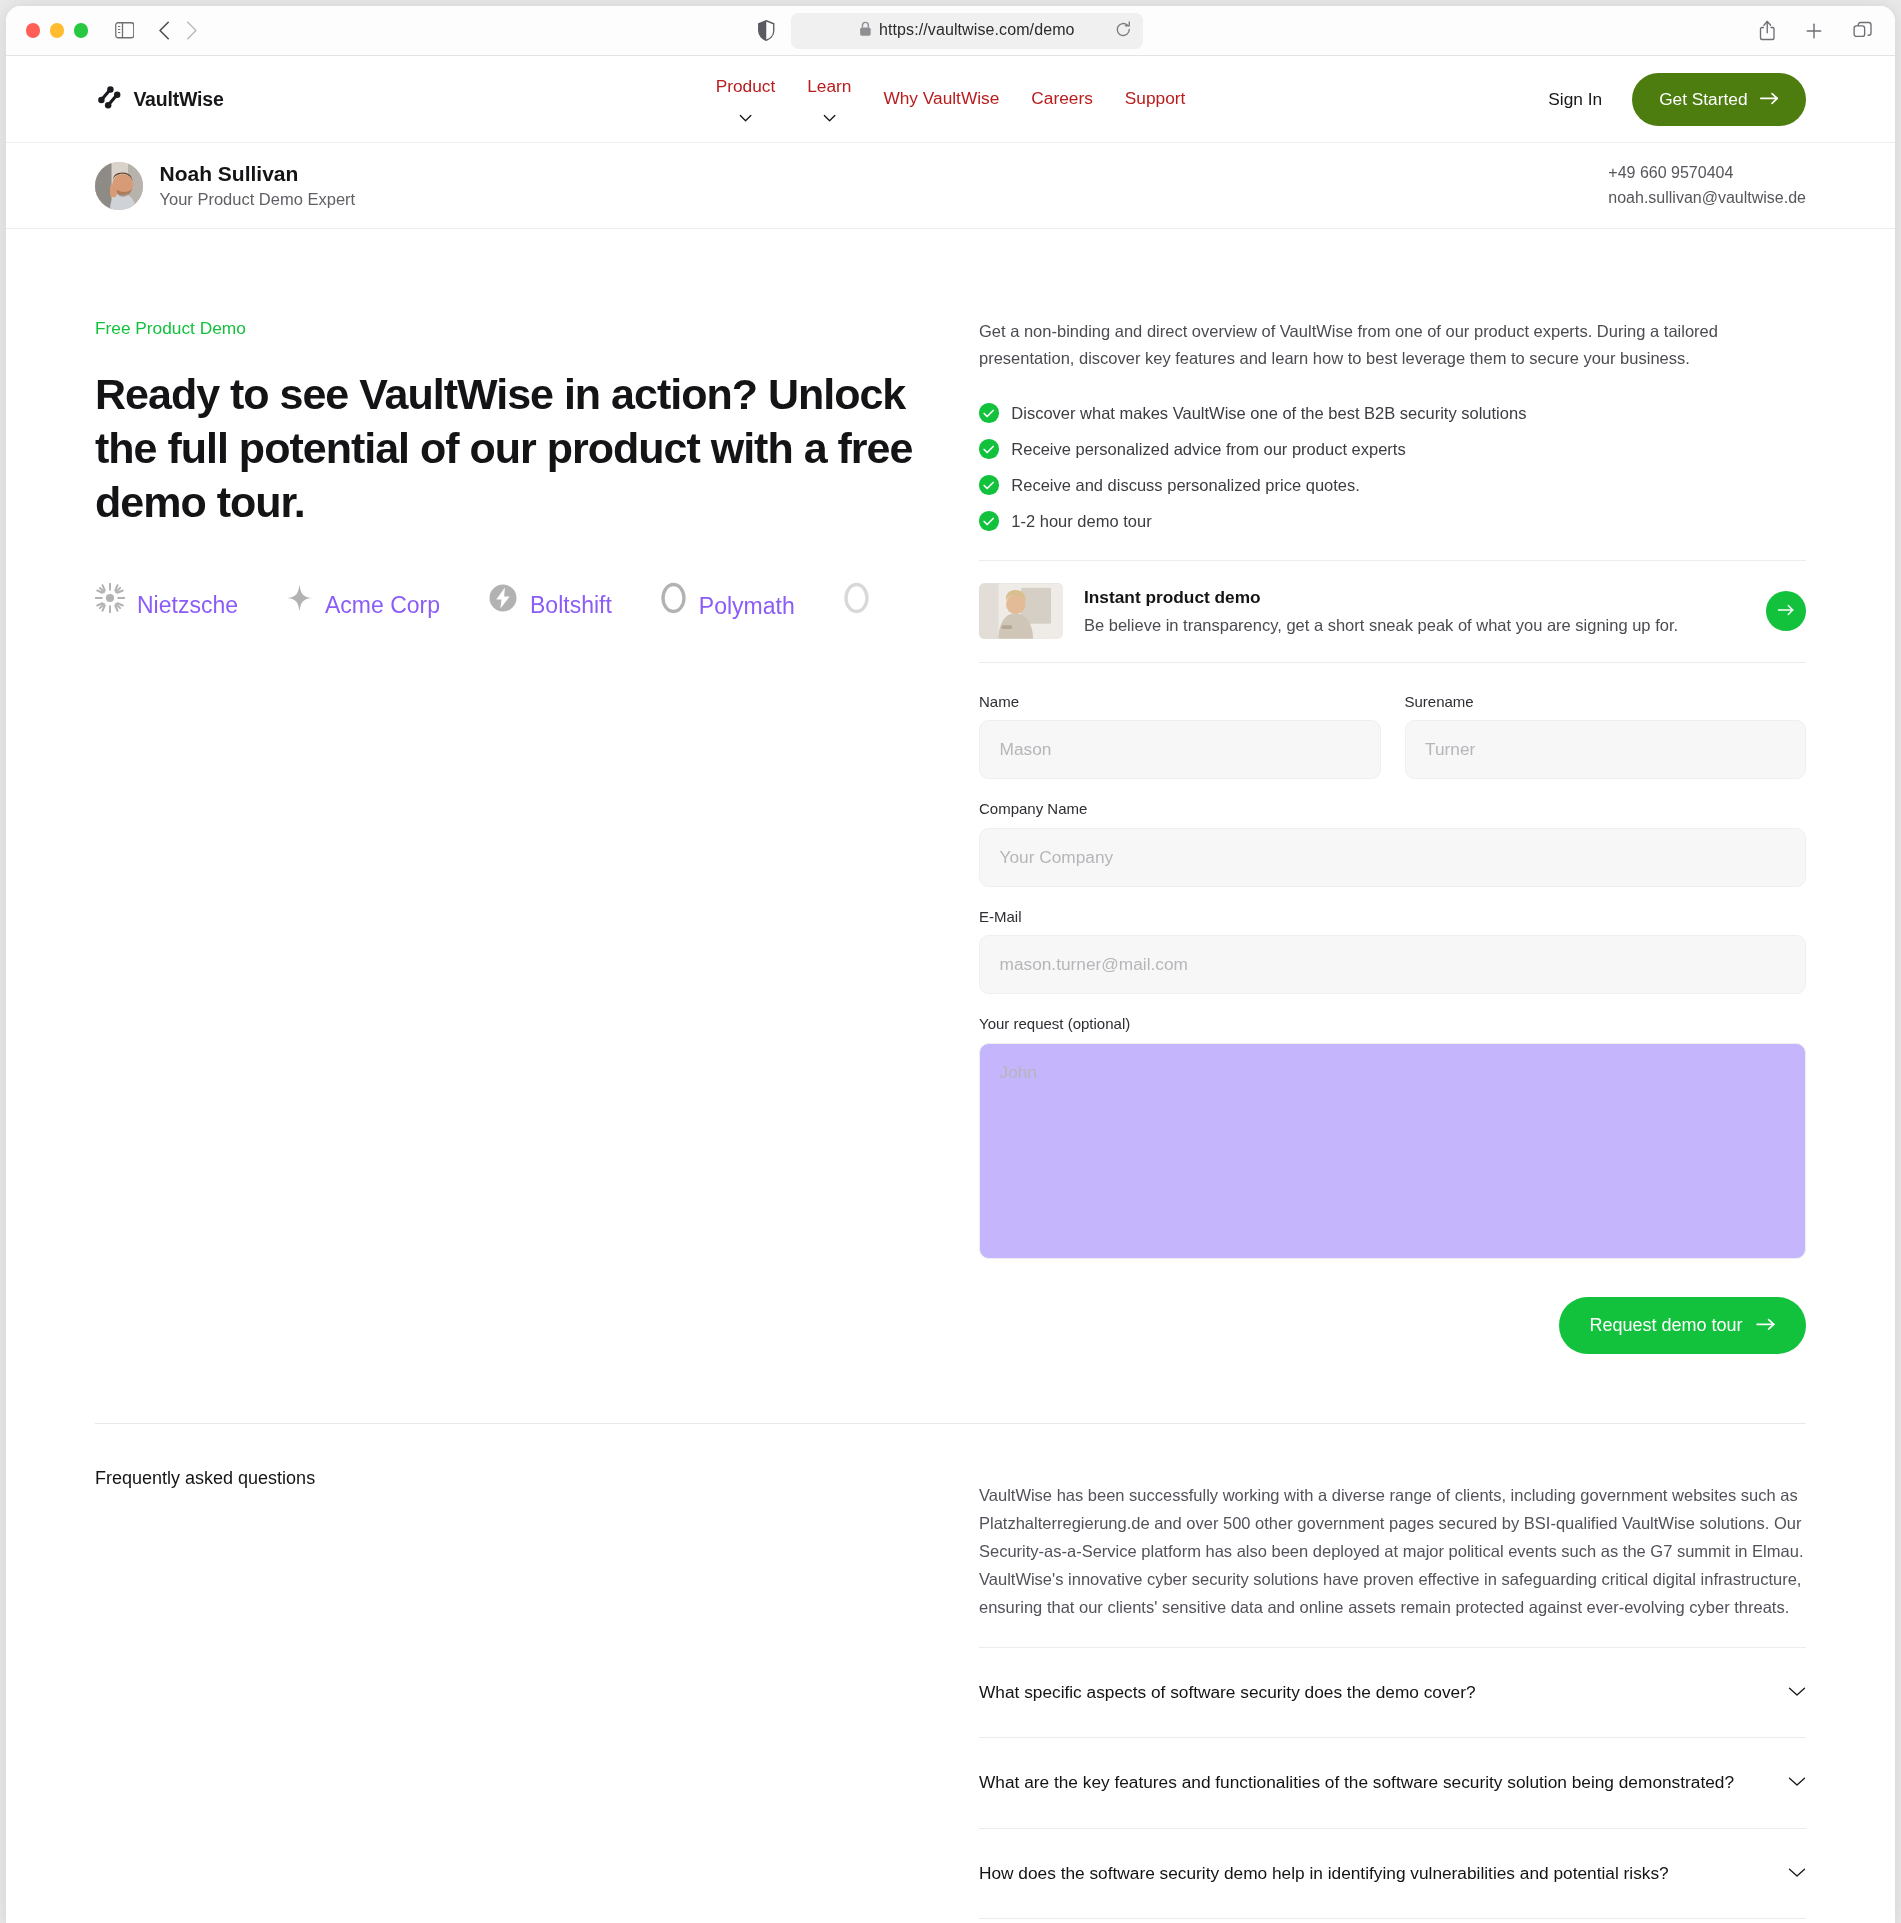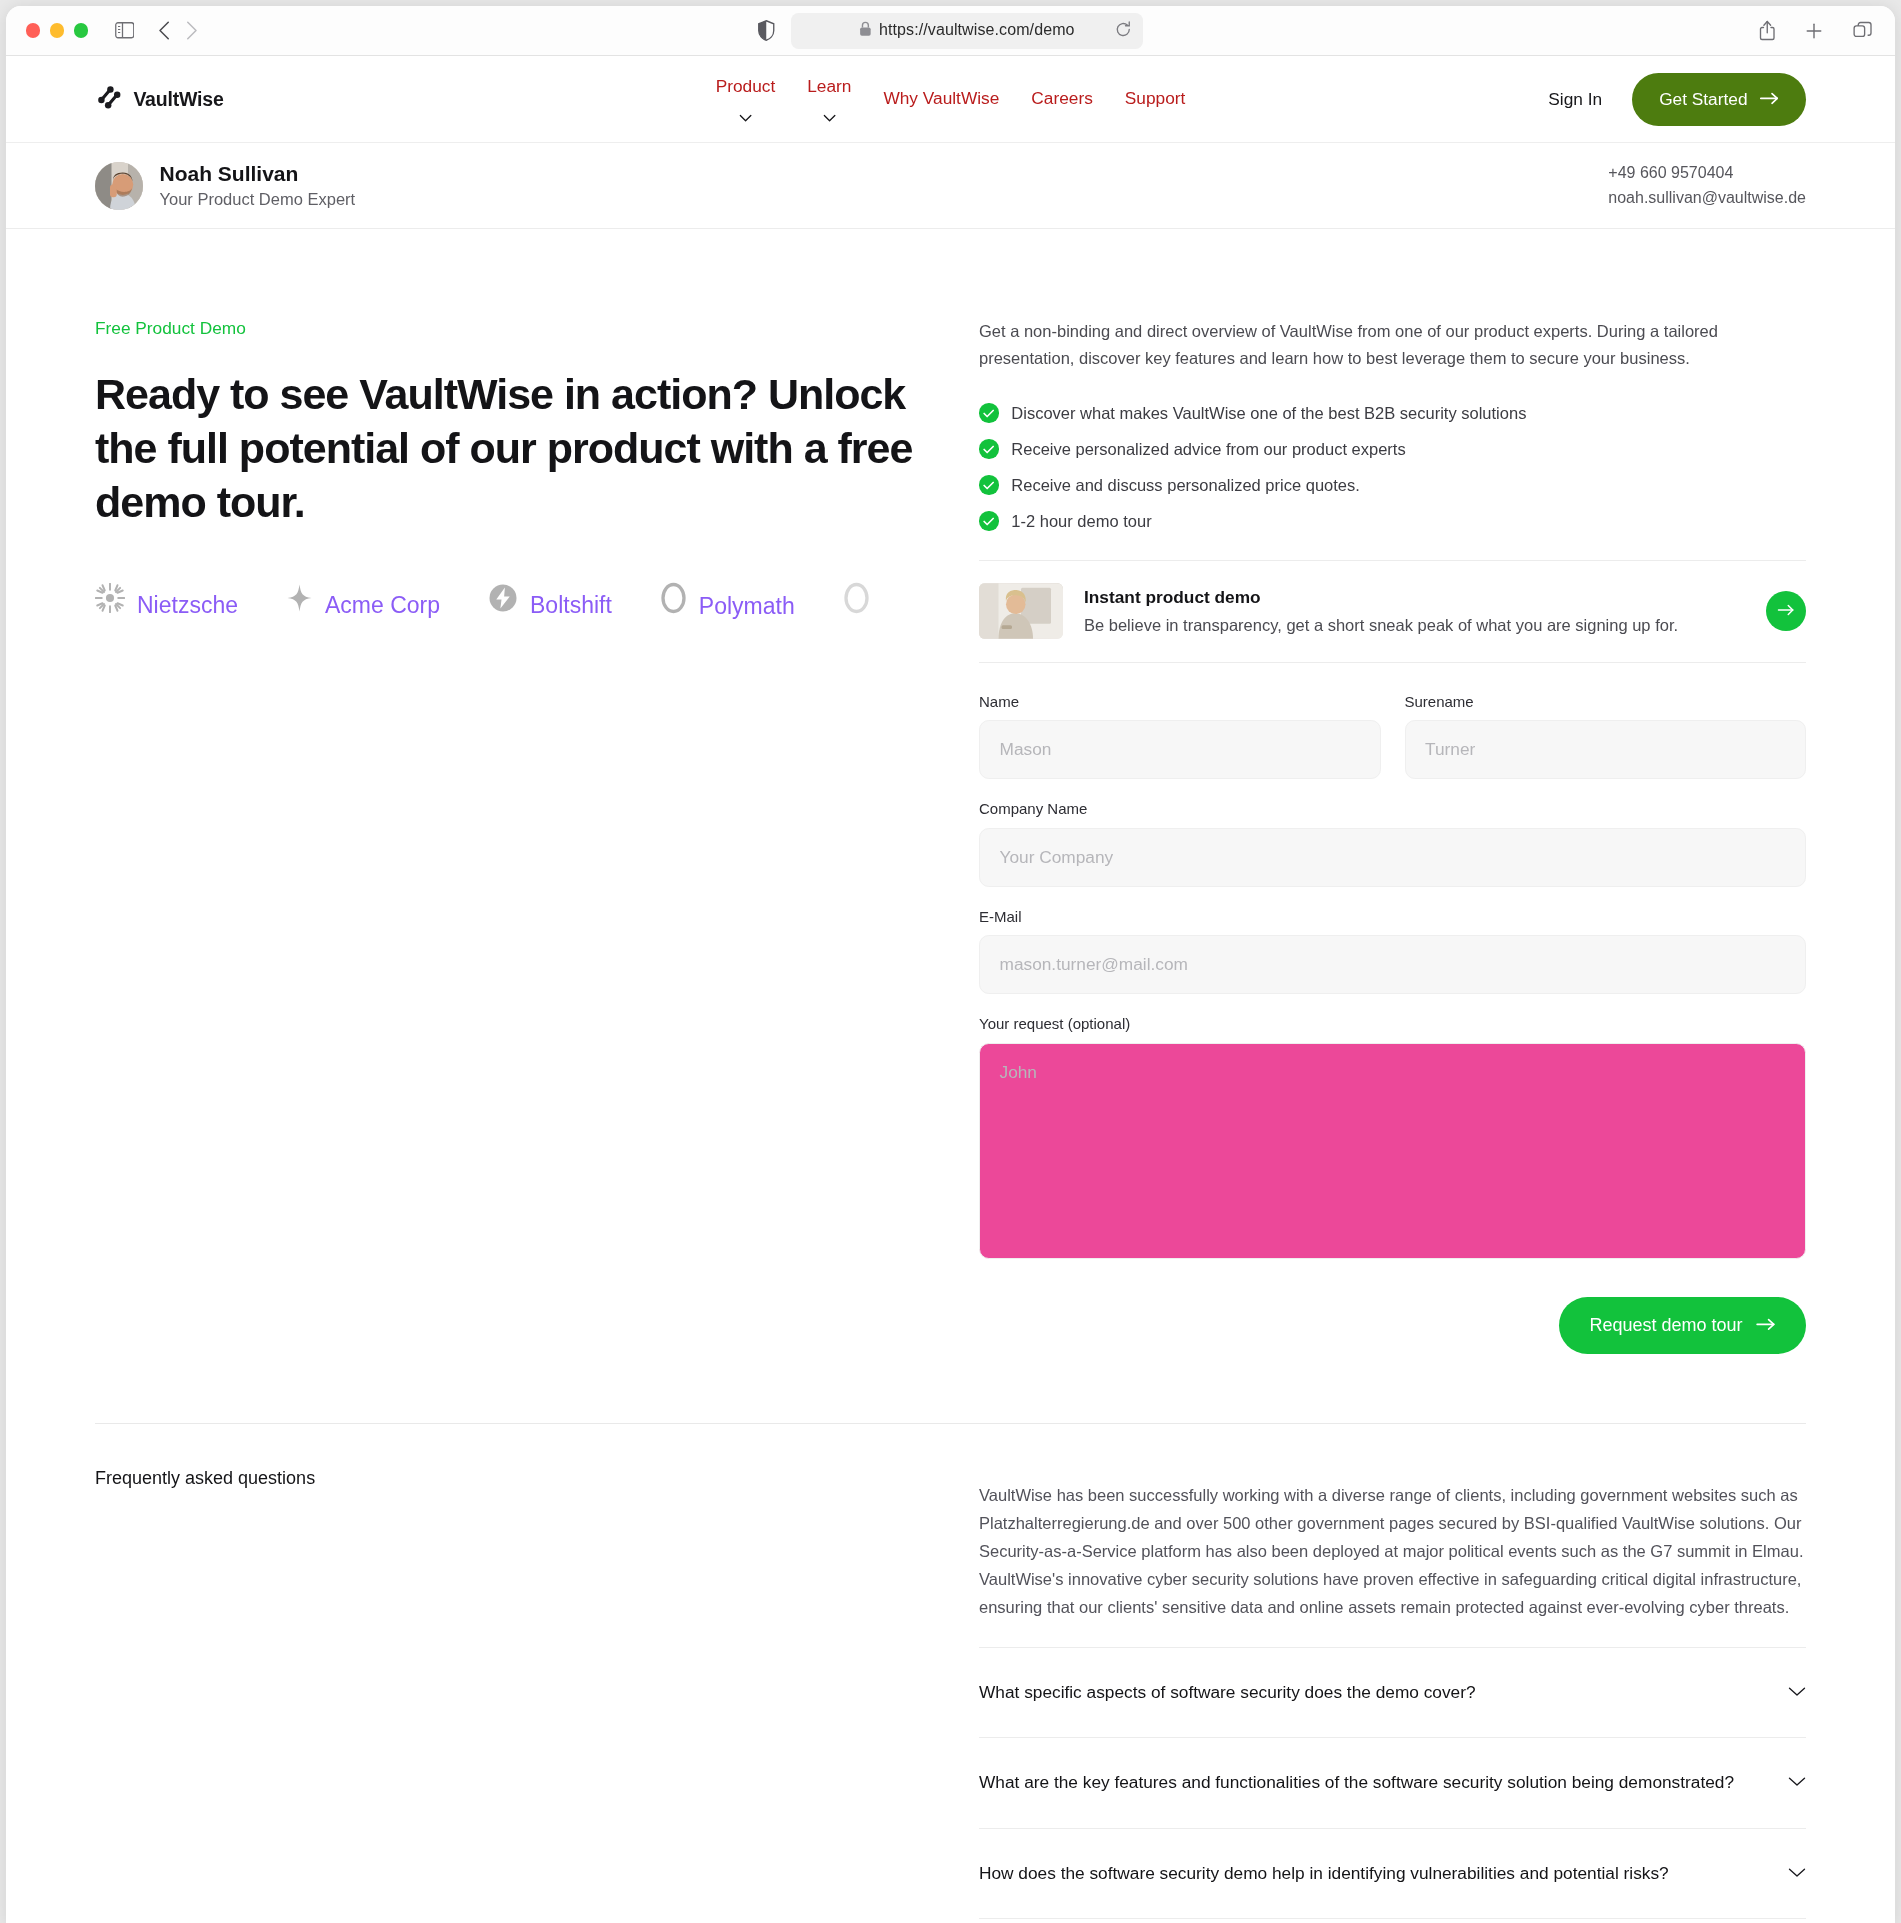--- a/index.html
+++ b/index.html
@@ -202,21 +202,21 @@
     background: #f7f7f7;
     border: 0.8px solid #efefef;
     border-radius: 9.8px;
     padding: 0 19.5px;
     font-size: 17.3px; font-family: inherit;
     color: #141417;
   }
   .finput::placeholder { color: #b6b6ba; }
   .ftextarea {
     width: 100%; height: 216px;
-    background: #ec4899;
+    background: #c4b5fd;
     border: 0.8px solid #efefef;
     border-radius: 9.8px;
     padding: 18px 19.5px;
     font-size: 17.3px; font-family: inherit;
     color: #141417; resize: none;
   }
   .ftextarea::placeholder { color: #b6b6ba; }
   .form-actions { display: flex; justify-content: flex-end; margin-top: 35px; }
   .btn-submit {
     background: #12c23c; color: #fff;

